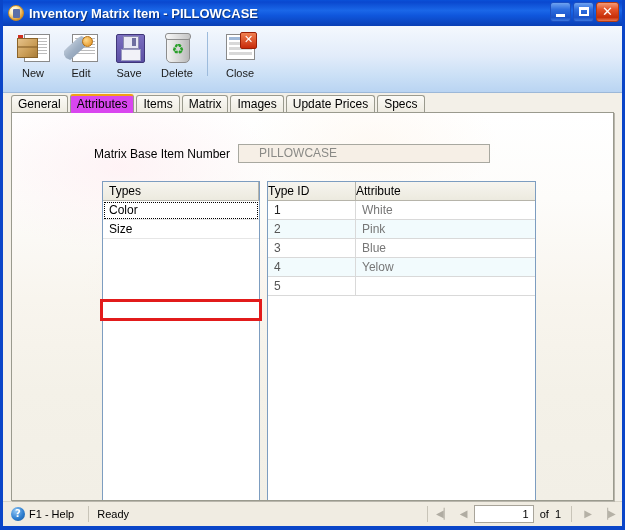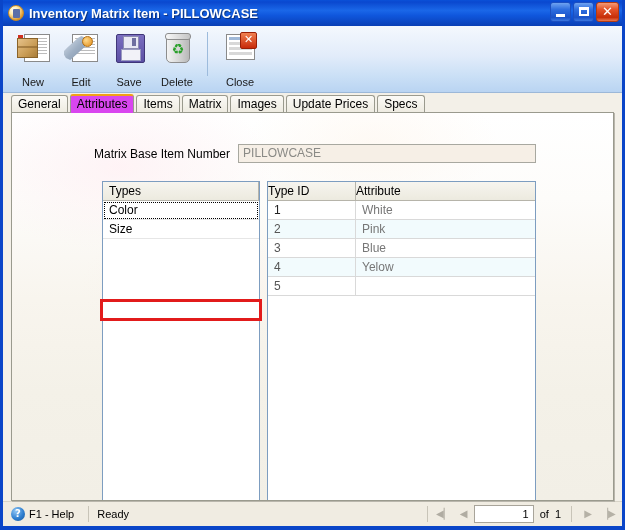--- a/index.html
+++ b/index.html
@@ -61,21 +61,21 @@
     flex:0 0 62px;height:62px;
     background:linear-gradient(to bottom,#f4f8fd 0%,#e2ecfa 45%,#cbe0f6 75%,#b9d4f2 100%);
     border-bottom:1px solid #9cb8d8;
     display:flex;align-items:flex-start;padding:4px 0 0 6px;
   }
   .tool{
     width:48px;display:flex;flex-direction:column;align-items:center;
     padding-top:2px;cursor:default;
   }
   .tool .ic{width:34px;height:32px;position:relative;}
-  .tool .lbl{font-size:11px;color:#1a1a1a;margin-top:12px;}
+  .tool .lbl{font-size:11px;color:#1a1a1a;margin-top:3px;}
   .tsep{width:1px;height:44px;background:#9dbbdc;margin:2px 8px 0 6px;}
 
   
   .doc{position:absolute;right:0;top:2px;width:24px;height:26px;background:#fff;border:1px solid #8a8a8a;}
   .doc:before{content:"";position:absolute;left:2px;top:3px;right:2px;height:1px;
     background:#bcbcbc;box-shadow:0 3px 0 #bcbcbc,0 6px 0 #bcbcbc,0 9px 0 #bcbcbc,0 12px 0 #bcbcbc,0 15px 0 #bcbcbc;}
   .box{position:absolute;left:1px;top:6px;width:19px;height:18px;
     background:linear-gradient(135deg,#e6c28a 0%,#c99c55 60%,#a87c38 100%);
     border:1px solid #8a6329;}
   .box:after{content:"";position:absolute;left:0;top:7px;right:0;height:2px;background:#8a6329;opacity:.6;}
@@ -148,23 +148,23 @@
       radial-gradient(ellipse 220px 120px at 18% 14%, rgba(255,235,240,.55) 0%, rgba(255,255,255,0) 70%),
       radial-gradient(ellipse 180px 90px at 60% 8%, rgba(255,245,235,.5) 0%, rgba(255,255,255,0) 70%),
       radial-gradient(ellipse 160px 100px at 30% 45%, rgba(255,240,235,.45) 0%, rgba(255,255,255,0) 70%),
       linear-gradient(to bottom,#ffffff 0%,#fdfcfa 22%,#f8f5ee 48%,#f4f1e8 72%,#f2efe6 100%);
     position:relative;
     overflow:hidden;
   }
   .field-row{position:absolute;left:82px;top:31px;display:flex;align-items:center;}
   .field-label{font-size:12px;color:#000;margin-right:8px;}
   .field-box{
-    width:298px;height:19px;box-sizing:border-box;
+    width:252px;height:19px;box-sizing:border-box;
     background:#f6efe6;border:1px solid #a8a8a0;
-    font-size:12px;color:#8a8a86;line-height:17px;padding:0 4px;
+    font-size:12px;color:#8a8a86;line-height:17px;padding:0 20px;
     font-family:"Liberation Sans", sans-serif;
   }
   
   .types-panel{
     position:absolute;left:90px;top:68px;width:158px;height:392px;
     border:1px solid #7d9dc0;background:#fff;box-sizing:border-box;
   }
   .panel-head{
     height:19px;line-height:18px;box-sizing:border-box;
     background:linear-gradient(to bottom,#f7f5ef,#eceadf);

